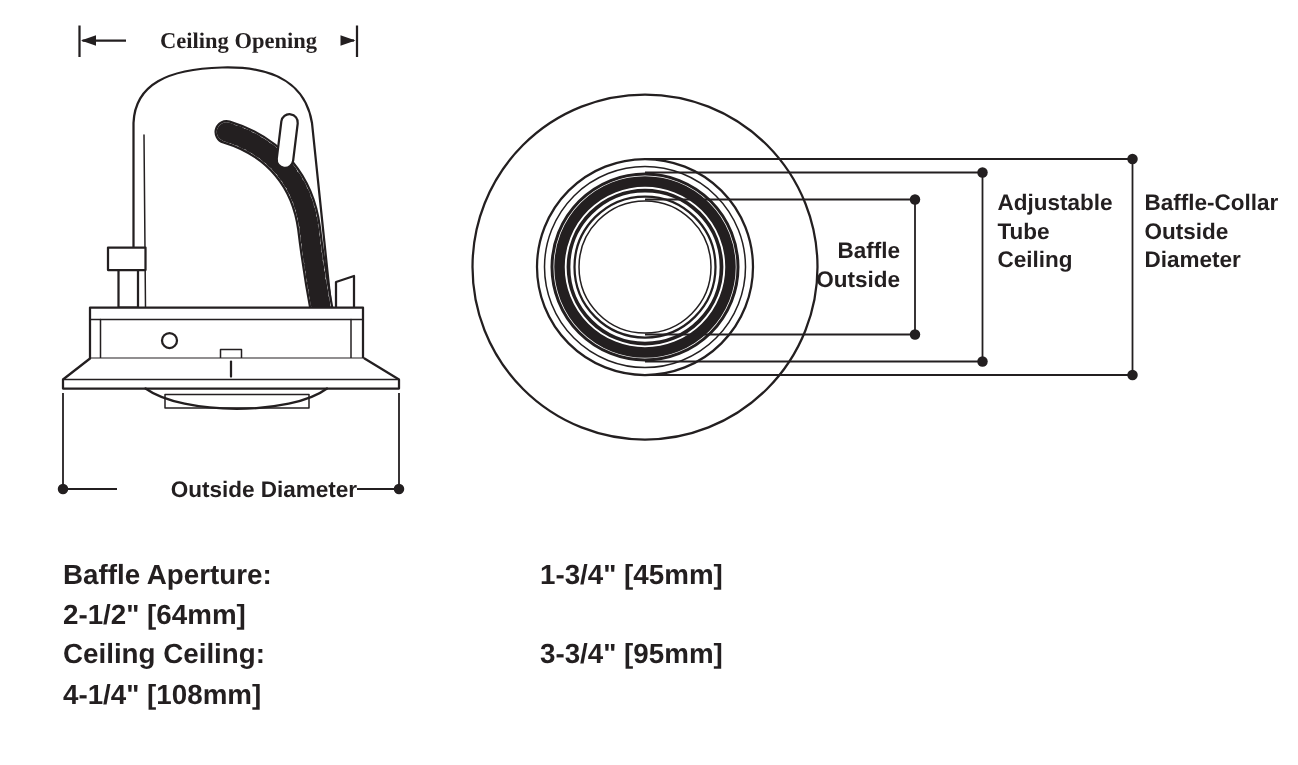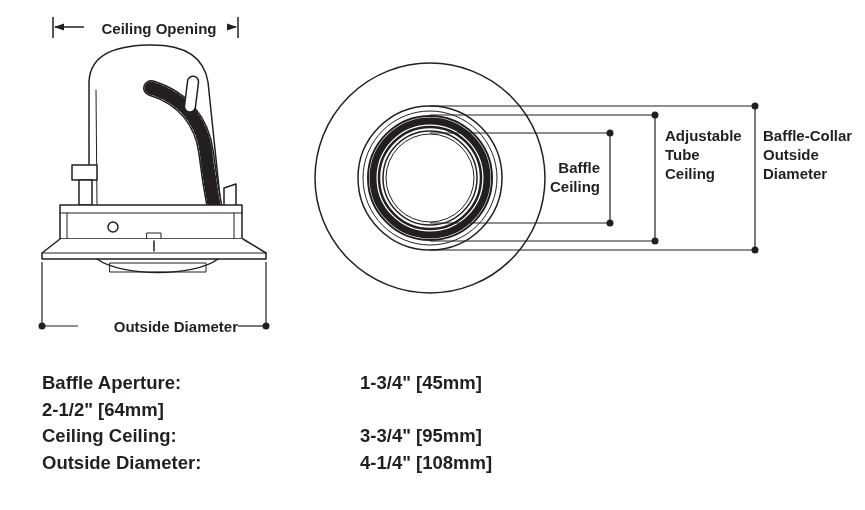--- a/index.html
+++ b/index.html
@@ -126,26 +126,26 @@
 
     <g stroke="#231f20" stroke-width="1.2" fill="#231f20">
       <line x1="430" y1="106" x2="755" y2="106"></line>
       <line x1="430" y1="250" x2="755" y2="250"></line>
       <line x1="755" y1="106" x2="755" y2="250"></line>
       <circle cx="755" cy="106" r="3.5" stroke="none"></circle>
       <circle cx="755" cy="250" r="3.5" stroke="none"></circle>
     </g>
   </svg>
 
-  <div class="dim-label ta-c" style="left:88px; top:19px; width:142px;">Ceiling Opening</div>
+  <div class="dim-label ta-c" style="left:88px; top:19px; width:142px;font-family:Liberation Serif, serif;">Ceiling Opening</div>
 
   <div class="dim-label ta-c" style="left:78px; top:317px; width:160px;text-align:right;">Outside Diameter</div>
 
   <div class="dim-label ta-r" style="left:505px; top:158px; width:95px;">Baffle
-Ceiling</div>
+Outside</div>
 
   <div class="dim-label" style="left:665px; top:126px; width:95px;">Adjustable
 Tube
 Ceiling</div>
 
   <div class="dim-label" style="left:763px; top:126px; width:100px;">Baffle-Collar
 Outside
 Diameter</div>
 
   <div class="spec-table">
@@ -154,18 +154,17 @@
       <span class="spec-value">1-3/4" [45mm]</span>
     </div>
     <div class="spec-row">
       <span class="spec-value">2-1/2" [64mm]</span>
     </div>
     <div class="spec-row">
       <span class="spec-label">Ceiling Ceiling:</span>
       <span class="spec-value">3-3/4" [95mm]</span>
     </div>
     <div class="spec-row">
-      <span class="spec-label">Outside Diameter:</span>
       <span class="spec-value">4-1/4" [108mm]</span>
     </div>
   </div>
 
 </div>
 
 </body></html>

